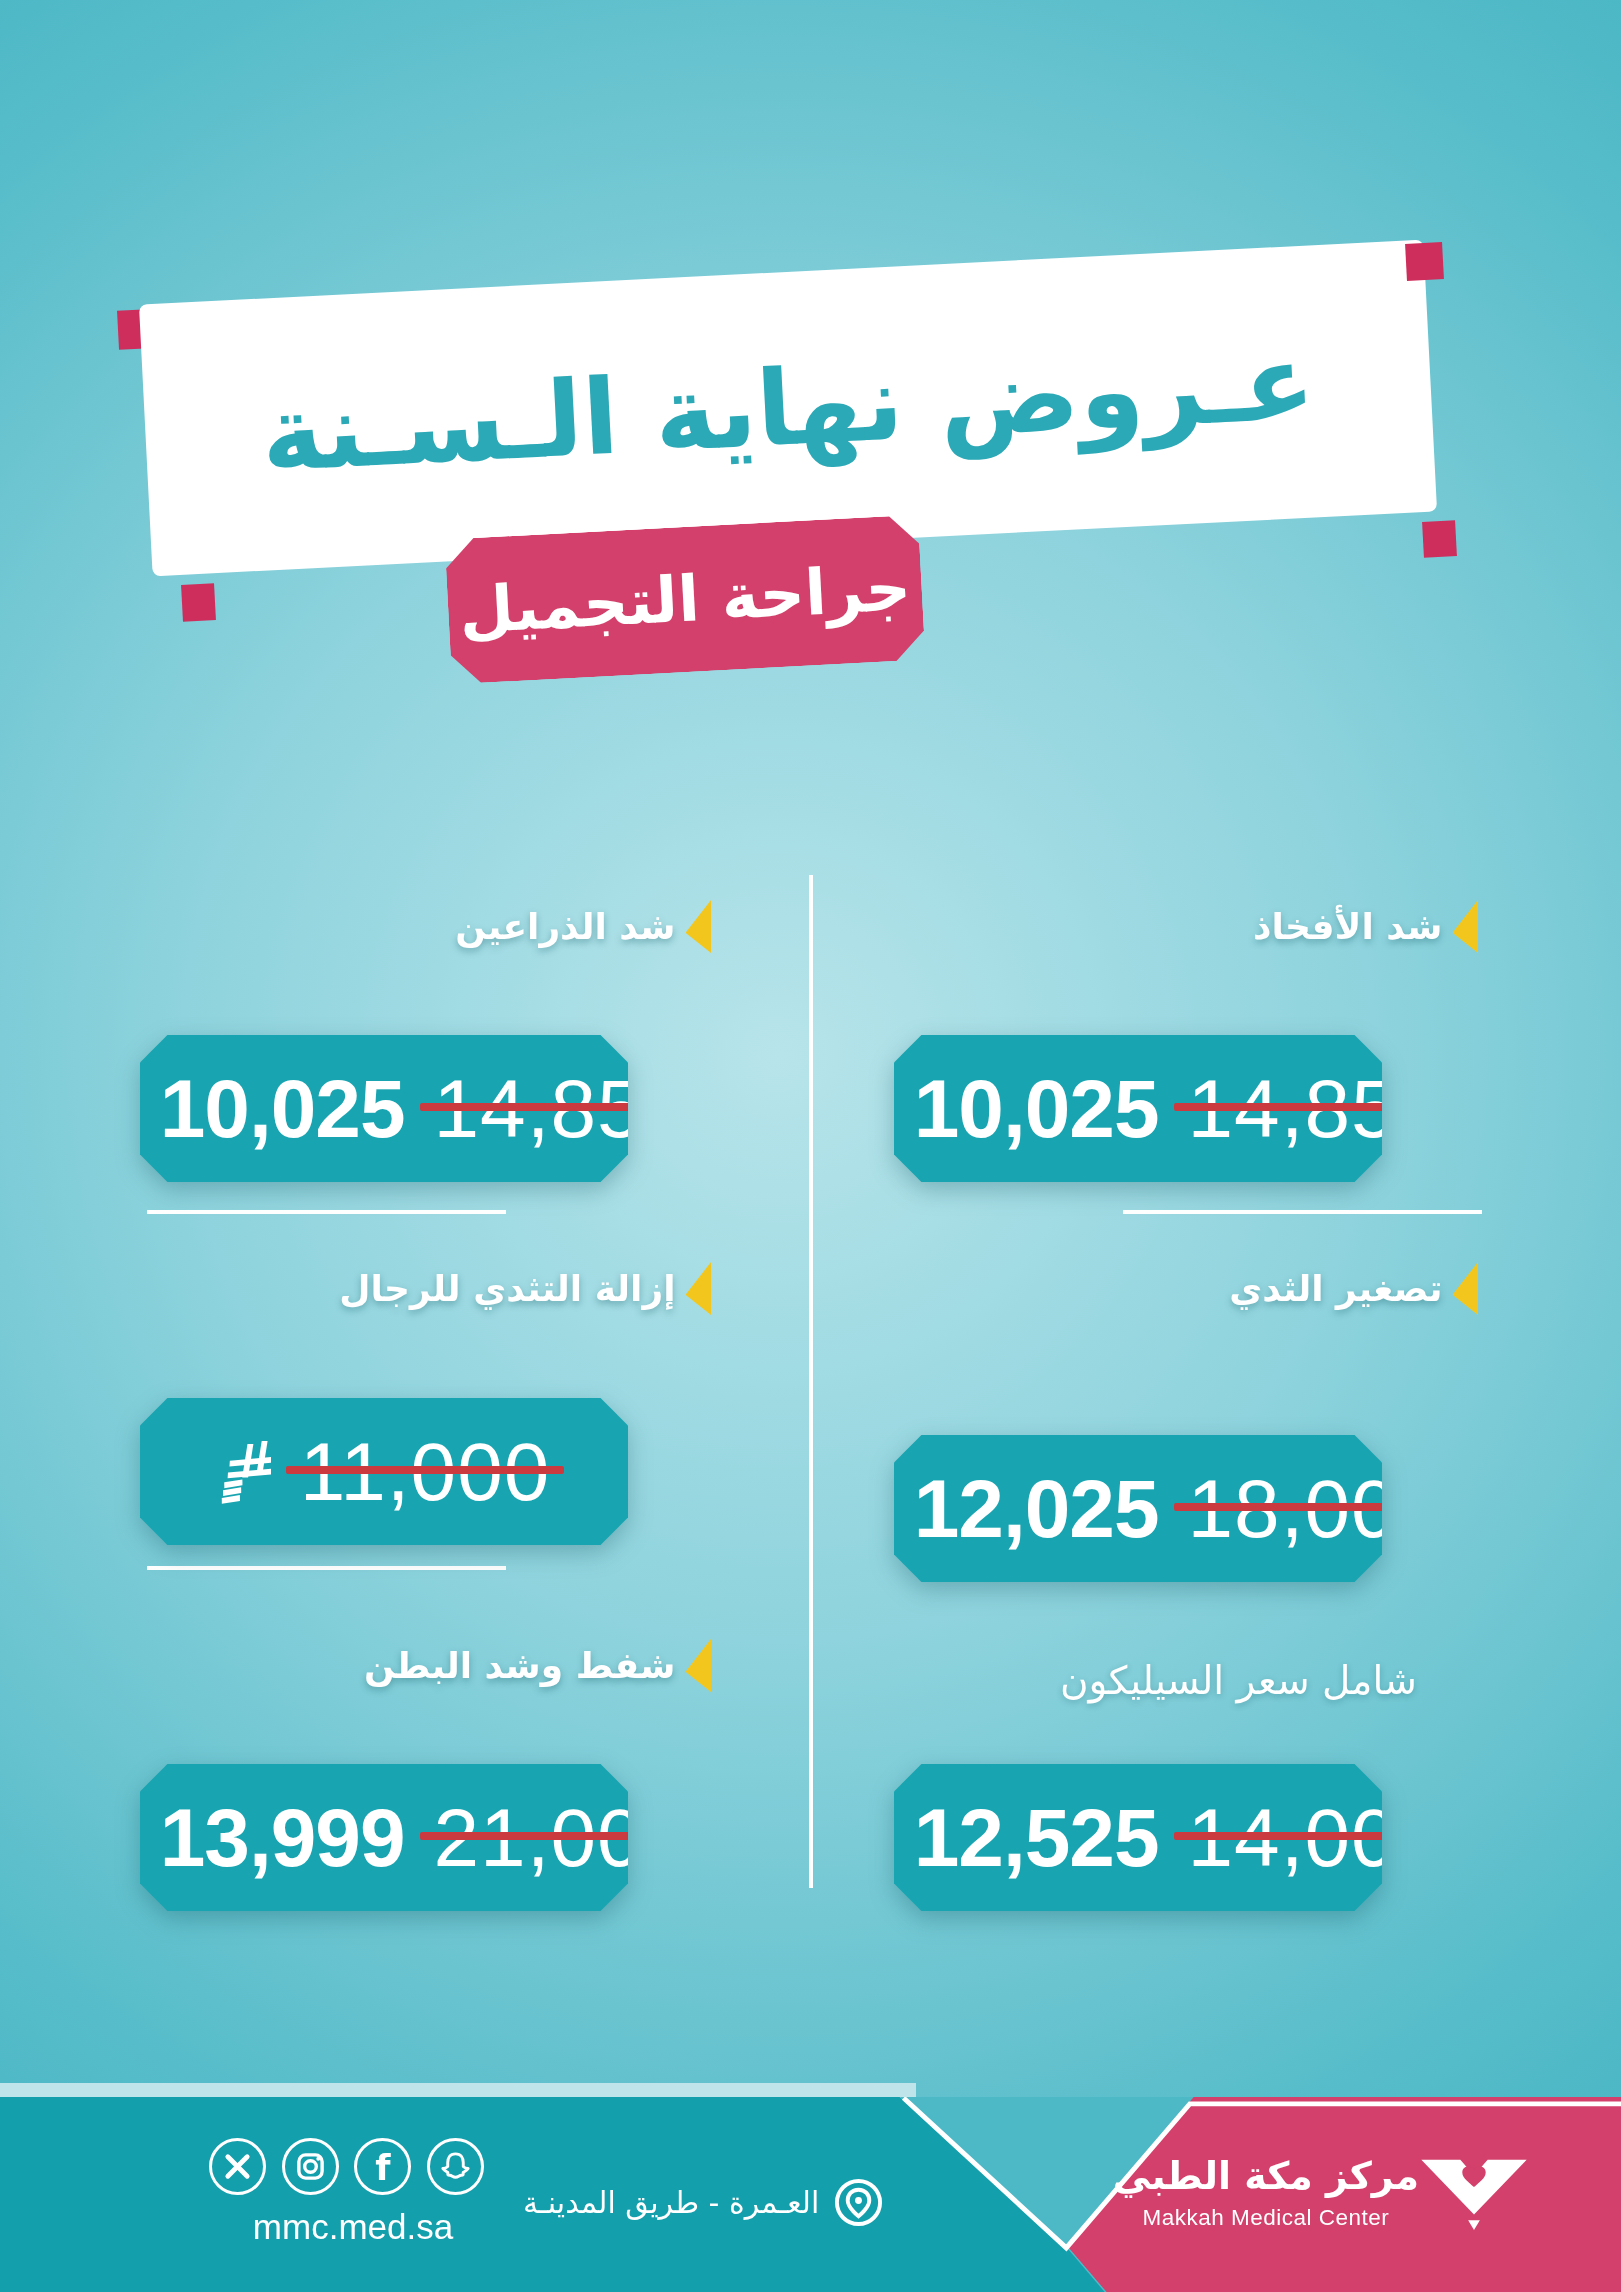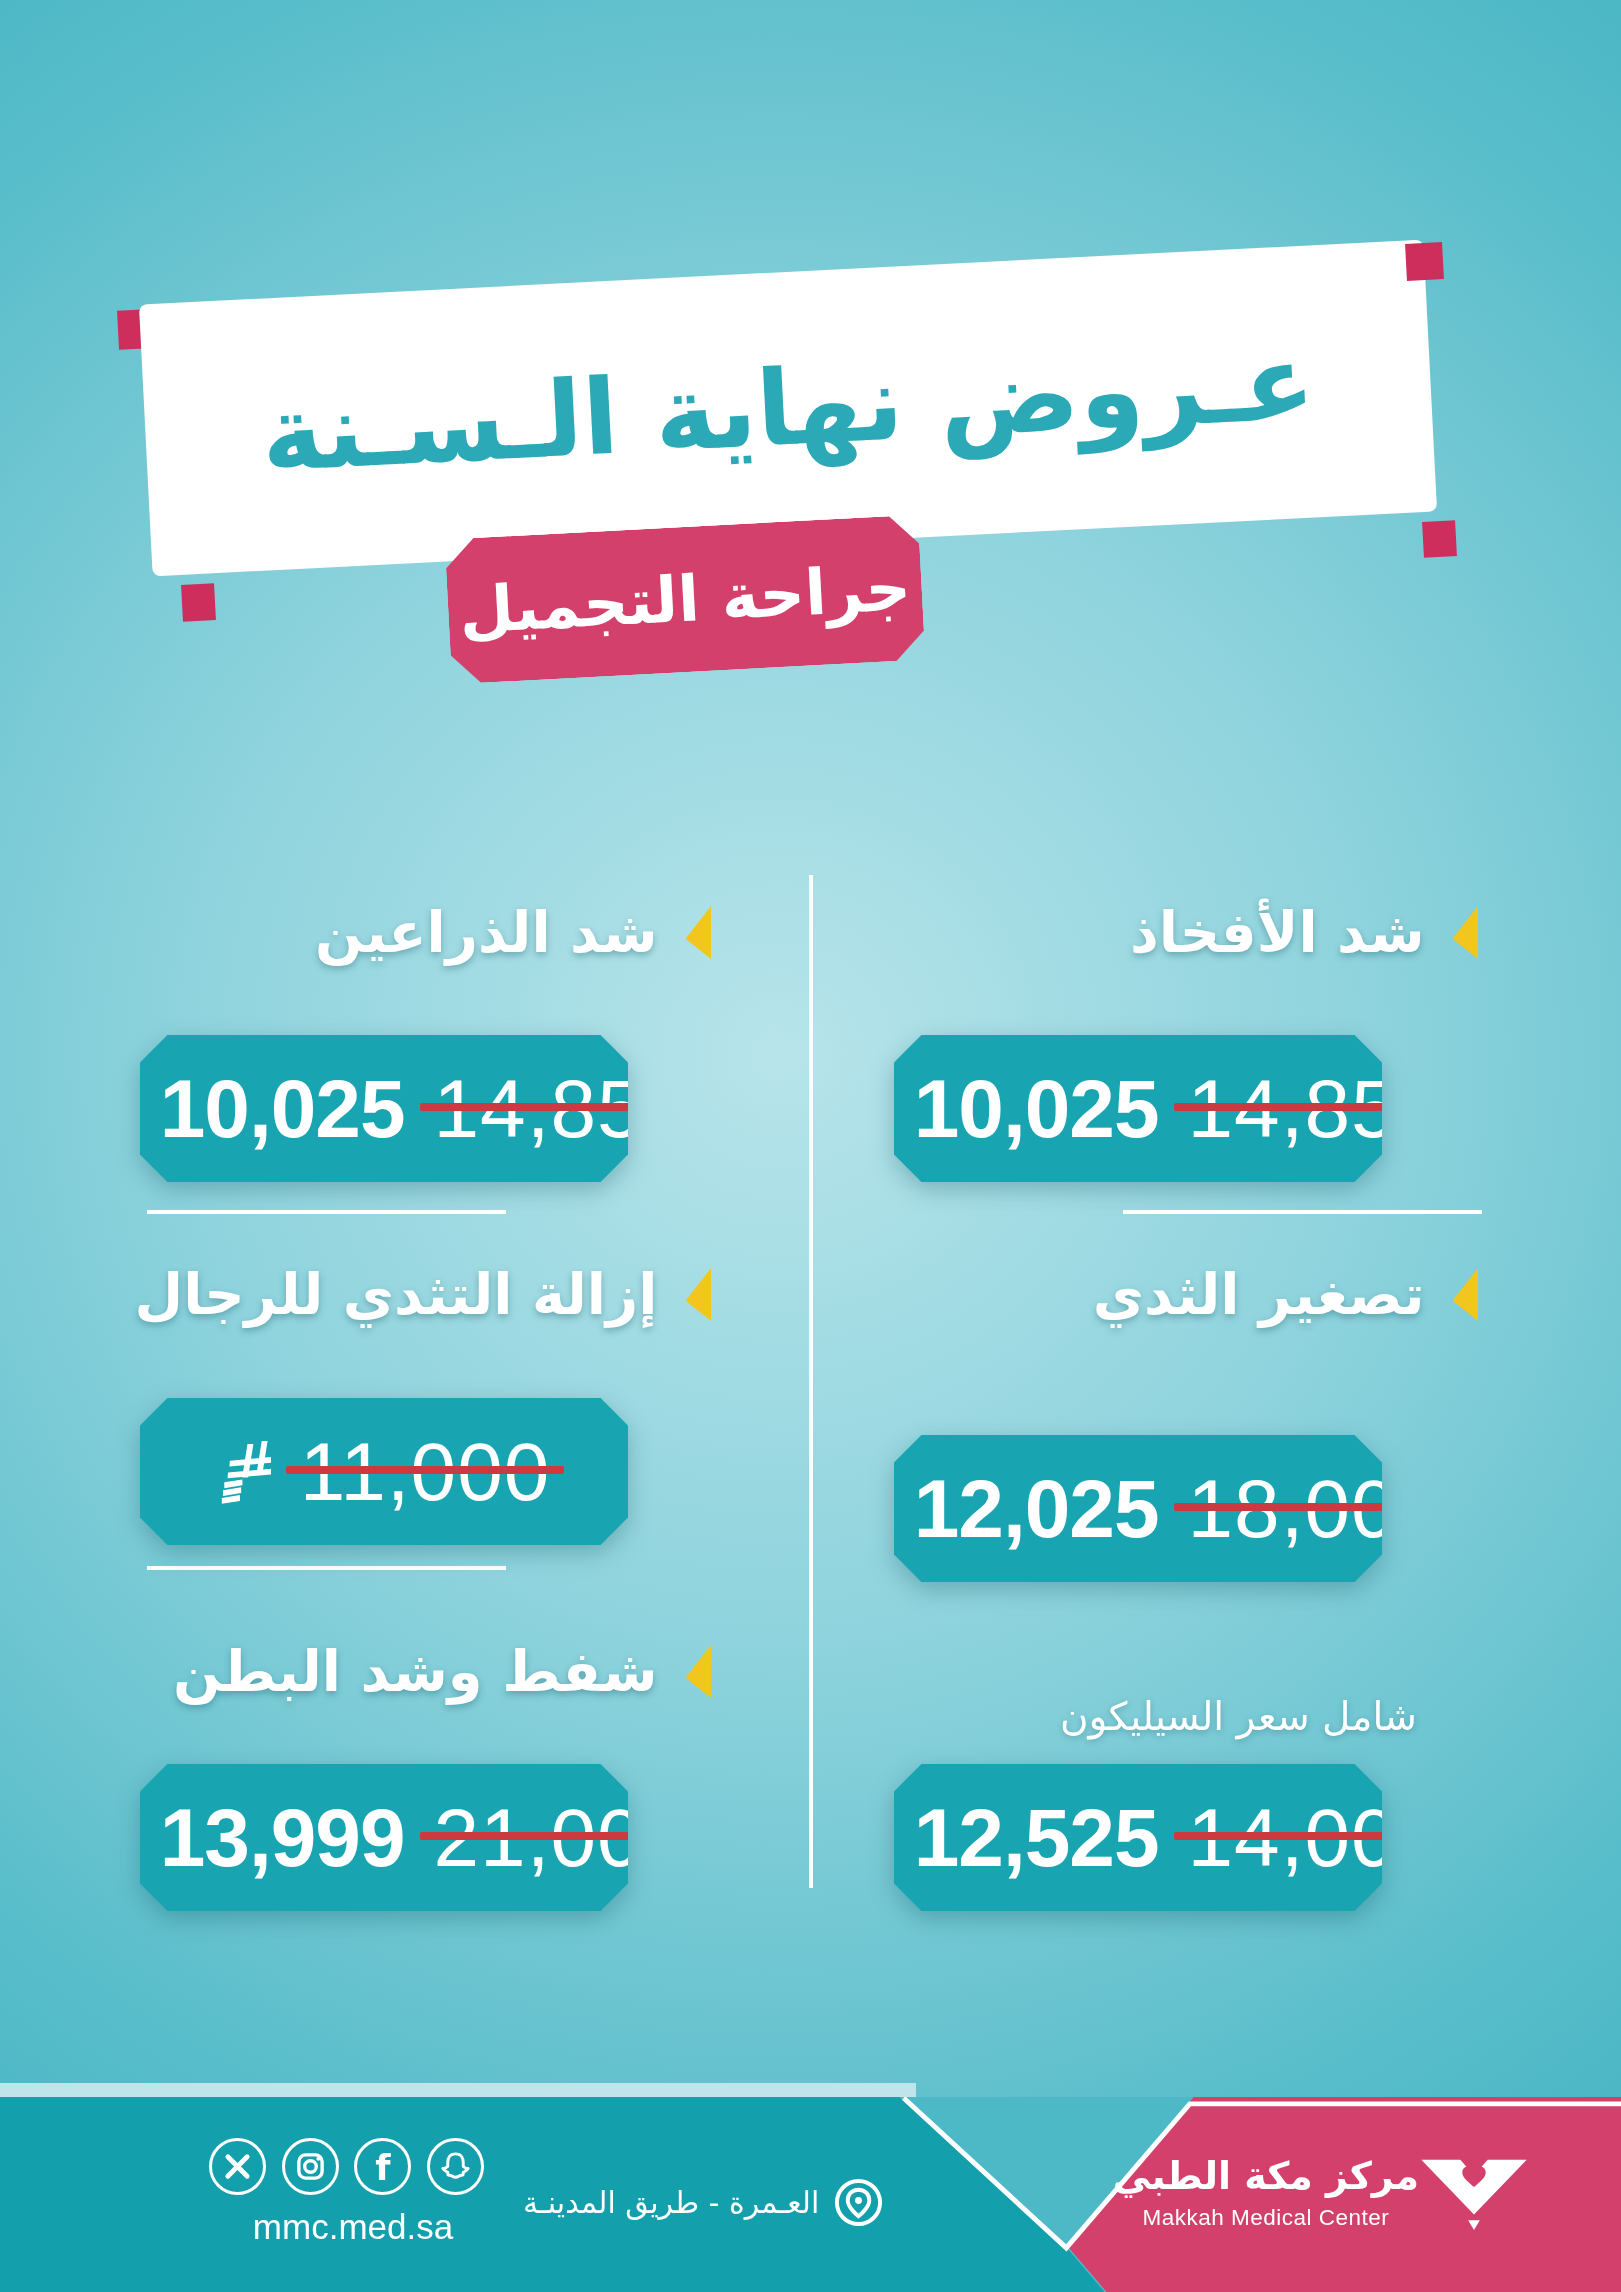--- a/index.html
+++ b/index.html
@@ -24,22 +24,22 @@
   }
   .badge{
     position:absolute;left:448px;top:527px;width:474px;height:145px;z-index:4;
     background:#d2406b;transform:rotate(-3deg);
     clip-path:polygon(29px 0,calc(100% - 29px) 0,100% 29px,100% calc(100% - 29px),calc(100% - 29px) 100%,29px 100%,0 calc(100% - 29px),0 29px);
     display:flex;align-items:center;justify-content:center;
   }
   .badge-title{color:#fff;font-size:63px;font-weight:bold;direction:rtl;white-space:nowrap;}
   
   .offer-title{
-    position:absolute;display:flex;align-items:center;gap:28px;direction:rtl;
-    color:#ffffff;font-weight:bold;font-size:56px;white-space:nowrap;
+    position:absolute;display:flex;align-items:center;gap:10px;direction:rtl;
+    color:#ffffff;font-weight:bold;font-size:36px;white-space:nowrap;
     text-shadow:0 2.9px 7.8px rgba(10,80,90,.35);
   }
   .offer-sub{
     position:absolute;direction:rtl;color:#ffffff;font-size:39px;font-weight:normal;
     white-space:nowrap;text-shadow:0 2px 5.9px rgba(10,80,90,.3);
   }
   .marker{
     display:inline-block;width:25.5px;height:53px;background:#f3c61e;
     clip-path:polygon(100% 0,100% 100%,0 62%);flex:0 0 auto;
   }
@@ -200,21 +200,21 @@
             <path d="M2,64 L20,61"></path>
         </g>
       </svg>
       <span class="price-old-wrap">
         <span class="price-old">11,000</span>
         <i class="strike"></i>
       </span>
     </div>
   </div>
 
-  <div class="offer-sub" style="top:1658px;right:204px;margin-top:36px;">شامل سعر السيليكون</div>
+  <div class="offer-sub" style="top:1658px;right:204px;">شامل سعر السيليكون</div>
   <div class="price-card" style="left:894px;top:1764px;">
     <div class="card-shape">
       <svg class="sar" width="53" height="67" viewBox="0 0 54 68">
         <g transform="skewX(-9) translate(12,0)" stroke="#ffffff" stroke-width="6" fill="none">
           <path d="M22,6 V40"></path>
             <path d="M36,3 V37"></path>
           <path d="M4,26 L48,22"></path>
             <path d="M4,38 L48,34"></path>
           <path d="M2,48 L20,45"></path>
             <path d="M2,56 L20,53"></path>

